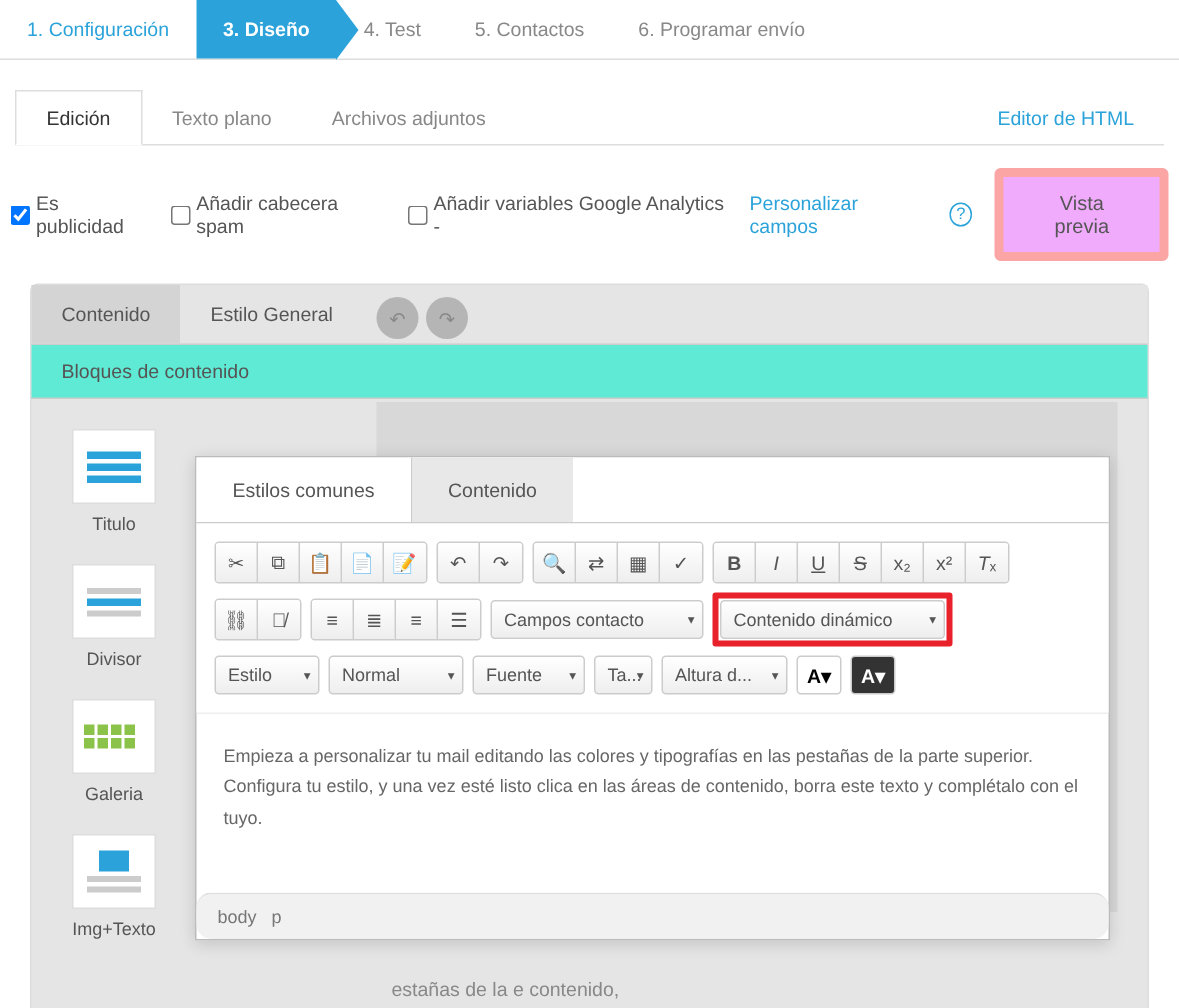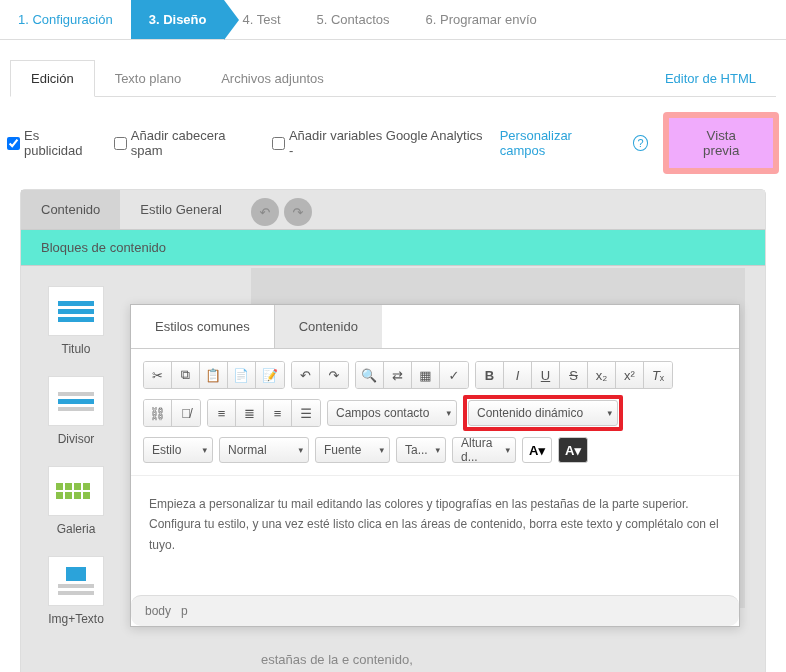--- a/index.html
+++ b/index.html
@@ -211,31 +211,31 @@
       <div class="tb-group">
         <div class="tb-btn">⛓</div>
         <div class="tb-btn">⛓̸</div>
       </div>
       <div class="tb-group">
         <div class="tb-btn">≡</div>
         <div class="tb-btn">≣</div>
         <div class="tb-btn">≡</div>
         <div class="tb-btn">☰</div>
       </div>
-      <div class="tb-select" style="width:130px">Campos contacto</div>
+      <div class="tb-select" style="width:142px">Campos contacto</div>
       <span class="highlight-red">
         <div class="tb-select" style="width:150px">Contenido dinámico</div>
       </span>
     </div>
     <div class="tb-row">
       <div class="tb-select" style="width:70px">Estilo</div>
       <div class="tb-select" style="width:90px">Normal</div>
       <div class="tb-select" style="width:75px">Fuente</div>
-      <div class="tb-select" style="width:50px">Ta...</div>
-      <div class="tb-select" style="width:64px">Altura d...</div>
+      <div class="tb-select" style="width:39px">Ta...</div>
+      <div class="tb-select" style="width:84px">Altura d...</div>
       <div class="color-btn">A▾</div>
       <div class="color-btn bg">A▾</div>
     </div>
   </div>
 
   <div class="editor-text">Empieza a personalizar tu mail editando las colores y tipografías en las pestañas de la parte superior. Configura tu estilo, y una vez esté listo clica en las áreas de contenido, borra este texto y complétalo con el tuyo.</div>
 
   <div class="breadcrumb">
     <span>body</span>&nbsp;&nbsp;
     <span>p</span>

